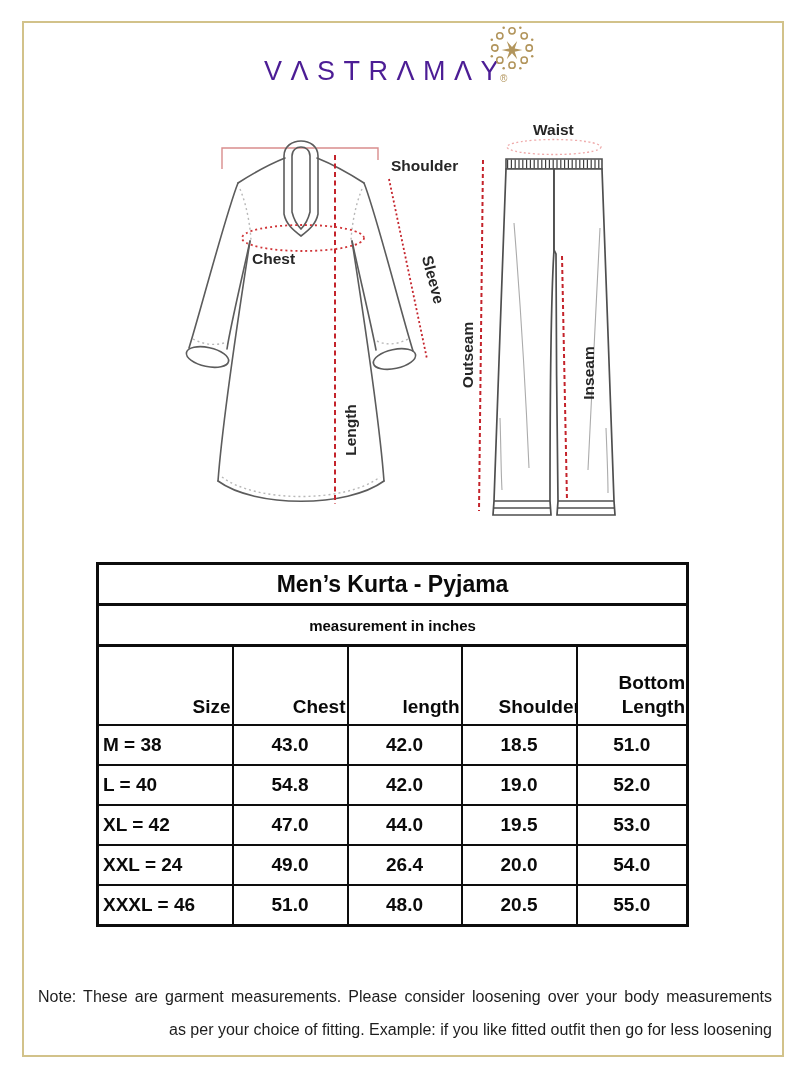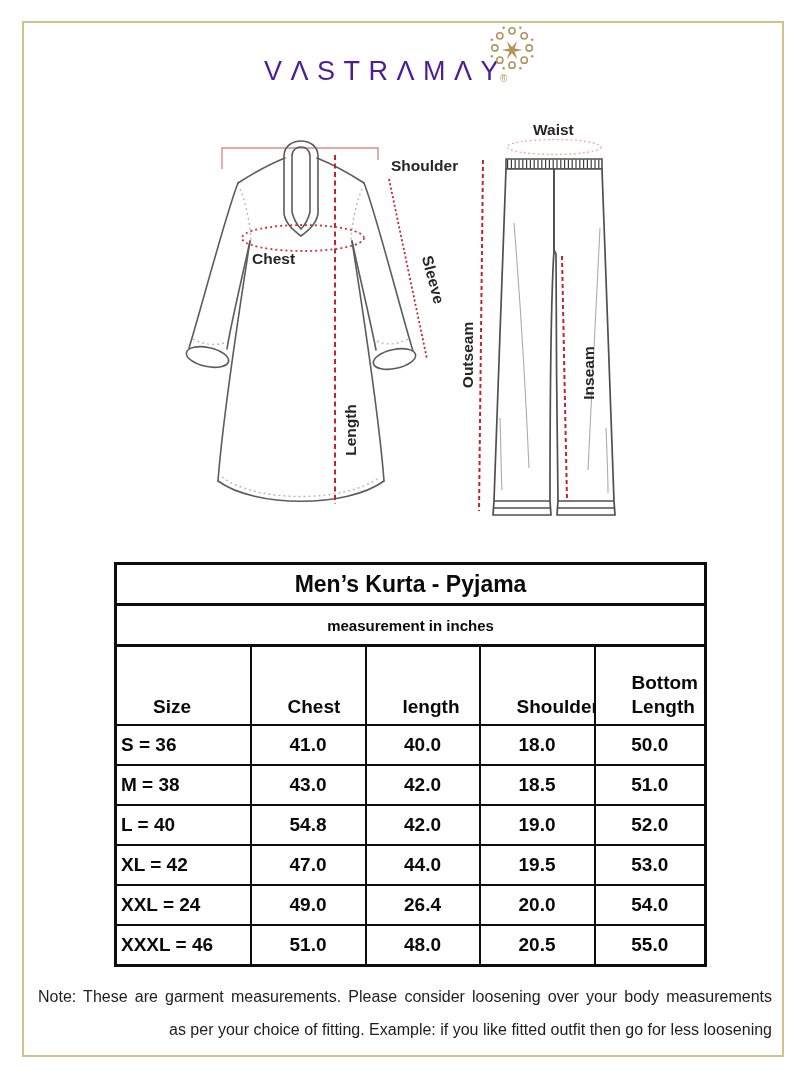--- a/index.html
+++ b/index.html
@@ -21,35 +21,35 @@
     position:absolute;left:500px;top:73px;font-size:10px;color:#b2955c;
   }
   .brand-ornament{position:absolute;left:487px;top:23px;width:50px;height:50px;}
   
   .diagram-svg{position:absolute;left:125px;top:113px;width:560px;height:424px;}
   .diagram-svg text{
     font-family:"Liberation Sans", sans-serif;font-size:15.5px;font-weight:600;fill:#262626;
   }
   
   table.size-chart{
-    position:absolute;left:114px;top:562px;width:592px;
+    position:absolute;left:96px;top:562px;width:592px;
     border-collapse:collapse;table-layout:fixed;
     border:3px solid #0d0d0d;color:#0a0a0a;
   }
   table.size-chart td{border:2px solid #0d0d0d;overflow:hidden;}
   tr.t-title td{
     border-bottom:3px solid #0d0d0d;height:36px;text-align:center;
     font-size:23px;font-weight:bold;
   }
   tr.t-sub td{
     border-bottom:3px solid #0d0d0d;height:36px;text-align:center;
     font-size:15px;font-weight:bold;
   }
   tr.t-head td{
-    height:71px;vertical-align:bottom;text-align:left;
+    height:71px;vertical-align:bottom;text-align:right;
     font-size:19px;font-weight:bold;padding-bottom:5px;line-height:24px;padding-left:36px;
   }
   tr.t-row td{height:36px;font-size:19px;font-weight:bold;}
   td.c-size{text-align:left;padding-left:4px;}
   td.c-val{text-align:center;}
   
   .note{
     position:absolute;left:38px;right:38px;top:980px;
     font-size:16px;color:#1d1d1d;line-height:33px;
   }
@@ -185,27 +185,20 @@
     <tr class="t-head">
       <td>Size</td>
       <td>Chest</td>
       <td>length</td>
       <td>Shoulder</td>
       <td>Bottom Length</td>
     </tr>
   </tbody>
   <tbody id="size-chart-body">
       <tr class="t-row">
-        <td class="c-size">S = 36</td>
-        <td class="c-val">41.0</td>
-        <td class="c-val">40.0</td>
-        <td class="c-val">18.0</td>
-        <td class="c-val">50.0</td>
-      </tr>
-      <tr class="t-row">
         <td class="c-size">M = 38</td>
         <td class="c-val">43.0</td>
         <td class="c-val">42.0</td>
         <td class="c-val">18.5</td>
         <td class="c-val">51.0</td>
       </tr>
       <tr class="t-row">
         <td class="c-size">L = 40</td>
         <td class="c-val">54.8</td>
         <td class="c-val">42.0</td>

